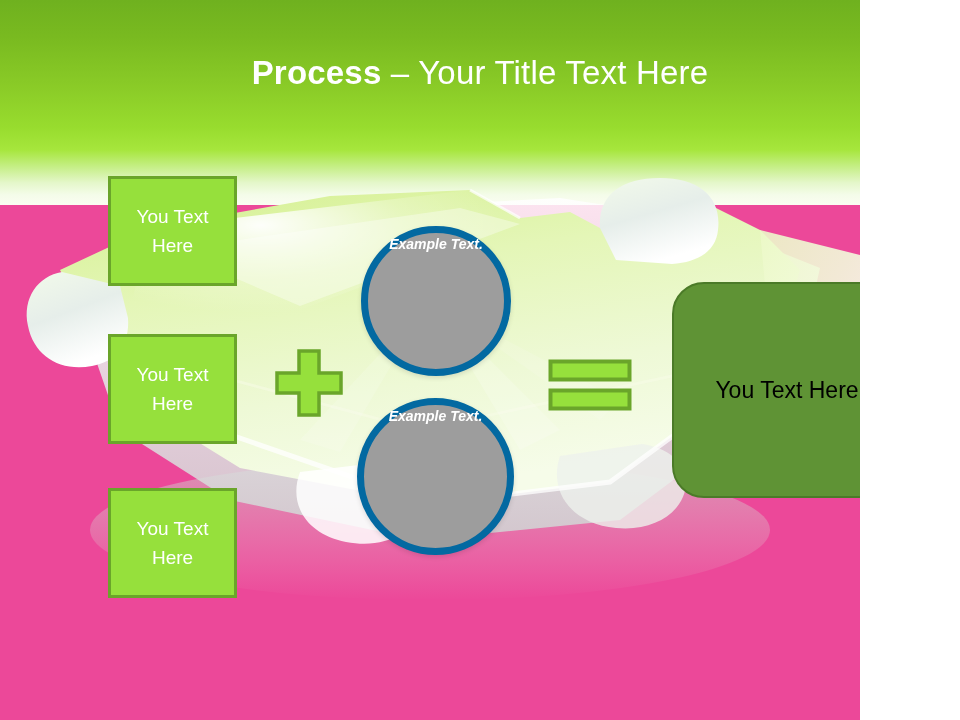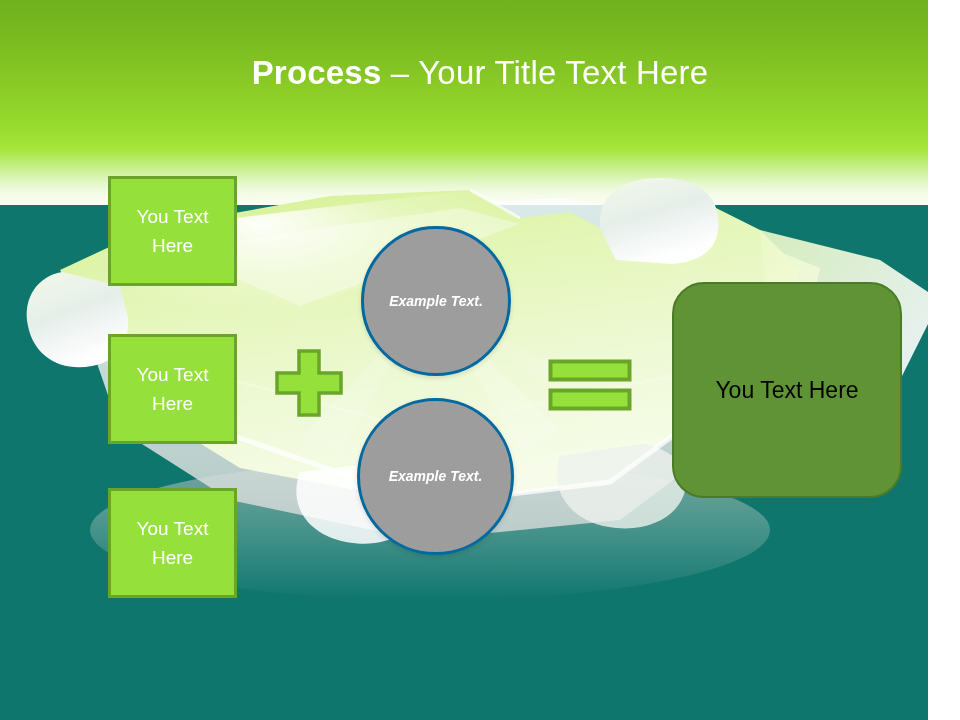--- a/index.html
+++ b/index.html
@@ -2,24 +2,24 @@
 <html><head>
 <meta charset="utf-8">
 <style>
   html, body {
     margin: 0;
     padding: 0;
     background: #ffffff;
   }
   #slide {
     position: relative;
-    width: 928px;
+    width: 860px;
     height: 720px;
     overflow: hidden;
-    background: #0f766e;
+    background: #ec4899;
     font-family: "Liberation Sans", sans-serif;
   }
 
   
   .header-band {
     position: absolute;
     left: 0; top: 0;
     width: 960px;
     height: 205px;
     background: linear-gradient(to bottom,
@@ -97,29 +97,29 @@
     z-index: 5;
   }
   .plus svg, .equals svg { display: block; }
 
   
   .circle {
     position: absolute;
     box-sizing: border-box;
     border-radius: 50%;
     background: #9d9d9d;
-    border: 3px solid #0369a1;
+    border: 7px solid #0369a1;
     color: #ffffff;
     font-size: 14px;
     font-weight: bold;
     font-style: italic;
     line-height: 23px;
     text-align: center;
     display: flex;
-    align-items: center;
+    align-items: flex-start;
     justify-content: center;
     z-index: 5;
     box-shadow: 0 2px 5px rgba(0,0,0,0.12);
   }
   #circle1 { left: 361px; top: 226px; width: 150px; height: 150px; }
   #circle2 { left: 357px; top: 398px; width: 157px; height: 157px; }
   .circle span { display: block; }
 
   
   .result-box {

